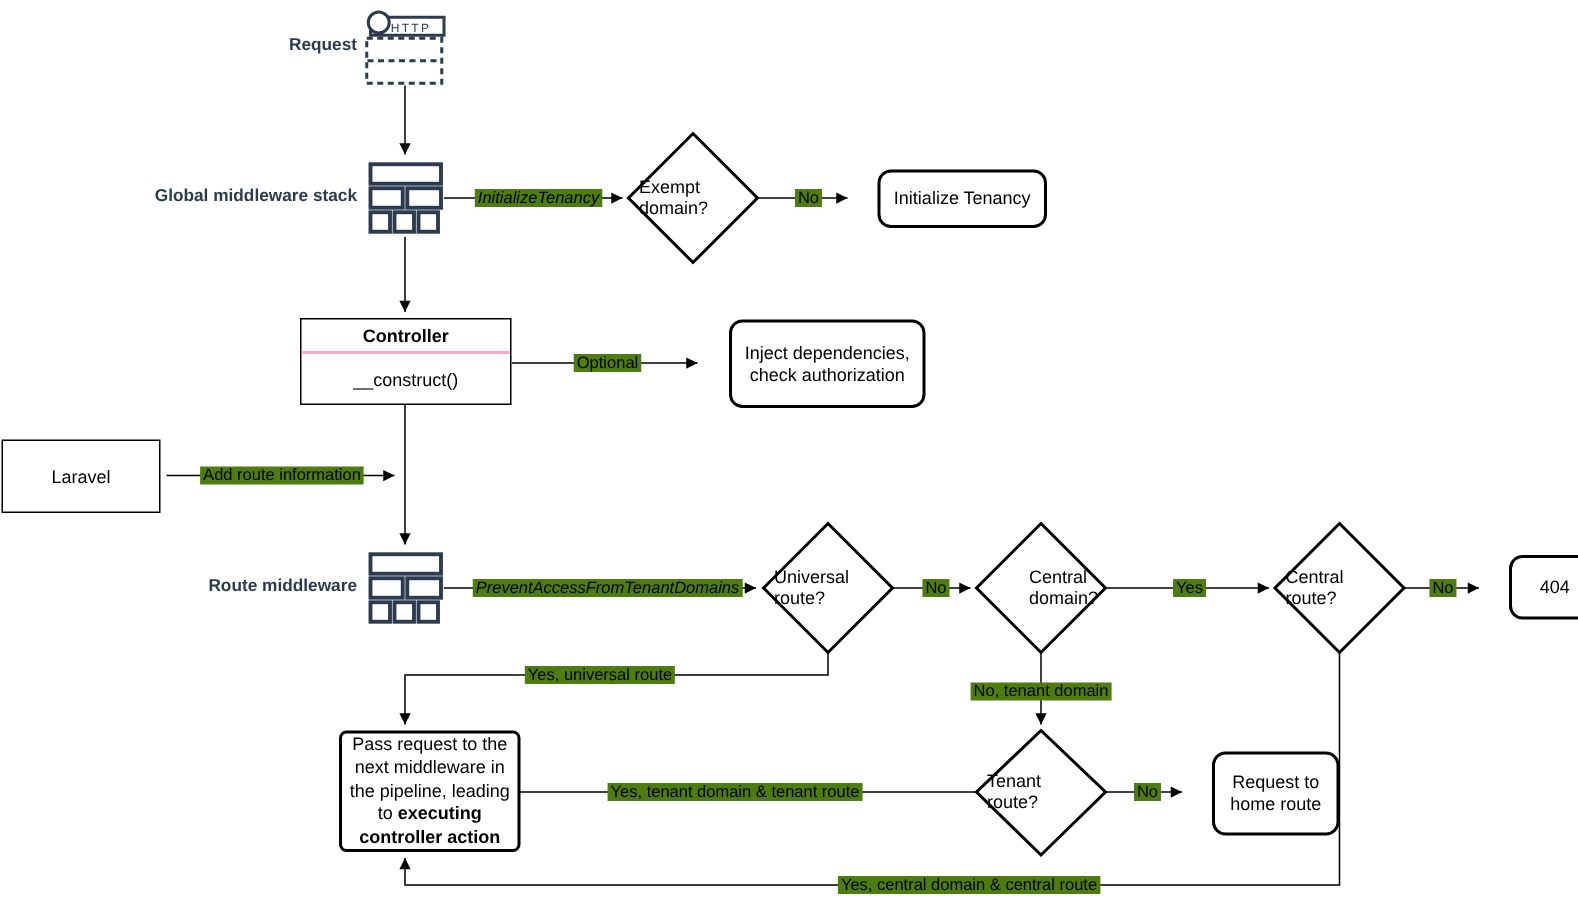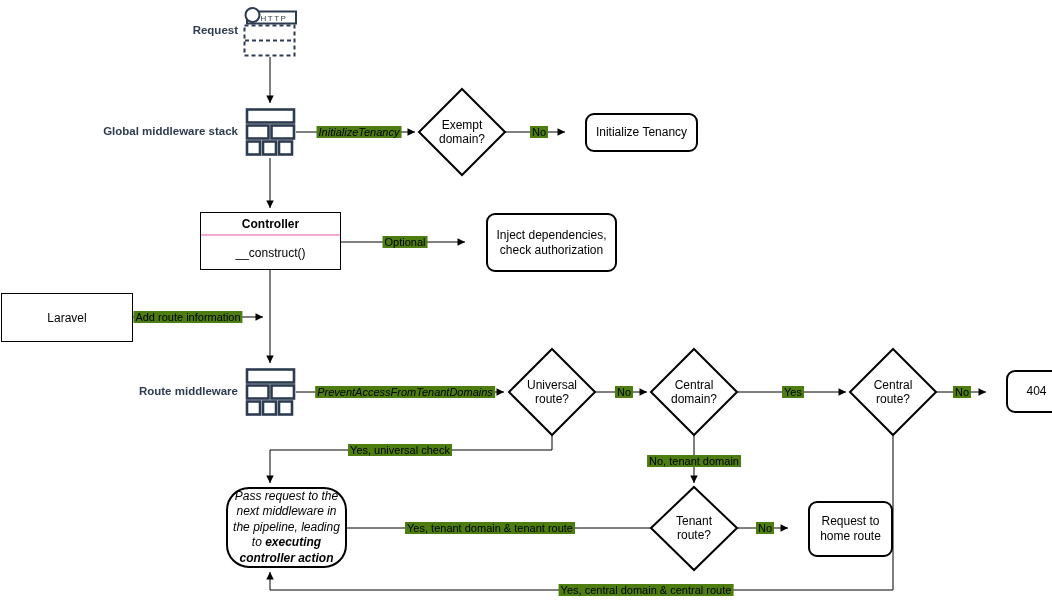--- a/index.html
+++ b/index.html
@@ -10,34 +10,34 @@
   }
   svg.layer{position:absolute;left:0;top:0;}
   .edge{stroke:#000;stroke-width:1;fill:none;}
   .diamond{fill:#fff;stroke:#000;stroke-width:2;}
   
   .rbox{
     position:absolute;border:2px solid #000;border-radius:9px;background:#fff;
     display:flex;align-items:center;justify-content:center;text-align:center;
     font-size:12px;line-height:1.22;padding:2px;margin-left:16px;
   }
-  .rbox.pass{border-radius:23px;font-size:12px;line-height:1.28;font-style:italic;}
+  .rbox.pass{border-radius:5px;font-size:12px;line-height:1.28;}
   
   .box{
     position:absolute;border:1px solid #000;background:#fff;
     display:flex;align-items:center;justify-content:center;text-align:center;font-size:12px;
   }
   
   .uml{position:absolute;border:1px solid #000;background:#fff;display:flex;flex-direction:column;font-size:12px;text-align:center;}
   .uml-title{font-weight:bold;height:23px;line-height:23px;border-bottom:2px solid #f9a8d4;}
   .uml-body{flex:1;display:flex;align-items:center;justify-content:center;}
   
   .dtext{
     position:absolute;width:72px;transform:translate(-50%,-50%);
-    text-align:center;font-size:12px;line-height:1.18;
+    text-align:left;font-size:12px;line-height:1.18;
   }
   
   .elabel{
     position:absolute;transform:translate(-50%,-50%);
     background:#4d7c0f;padding:0 2px;font-size:11px;white-space:nowrap;
   }
   .italic{font-style:italic;}
   
   .navy-label{
     position:absolute;left:88px;width:150px;text-align:right;
@@ -123,52 +123,52 @@
 
   <div class="uml" style="left:200px;top:212px;width:141px;height:58px">
     <div class="uml-title">Controller</div>
     <div class="uml-body">__construct()</div>
   </div>
 
   <div class="rbox" style="left:470px;top:213px;width:131px;height:59px">
     <span>Inject dependencies, check authorization</span>
   </div>
 
-  <div class="box" style="left:1px;top:293px;width:132px;height:49px">
+  <div class="box" style="left:1px;top:293px;width:106px;height:49px">
     <span>Laravel</span>
   </div>
 
   <div class="rbox" style="left:990px;top:370px;width:61px;height:43px">
     <span>404</span>
   </div>
 
   <div class="rbox" style="left:792px;top:501px;width:85px;height:56px">
     <span>Request to home route</span>
   </div>
 
   <div class="rbox pass" style="left:210px;top:487px;width:121px;height:81px">
     <div>
       <span>Pass request to the next middleware in the pipeline, leading to</span>
       <b>executing controller action</b>
     </div>
   </div>
 
   <div class="dtext" style="left:462px;top:132px">Exempt domain?</div>
   <div class="dtext" style="left:552px;top:392px">Universal route?</div>
-  <div class="dtext" style="left:694px;top:392px">Central domain?</div>
+  <div class="dtext" style="left:722px;top:392px">Central domain?</div>
   <div class="dtext" style="left:893px;top:392px">Central route?</div>
   <div class="dtext" style="left:694px;top:528px">Tenant route?</div>
 
   <div class="elabel italic" style="left:359px;top:132px">InitializeTenancy</div>
   <div class="elabel" style="left:539px;top:132px">No</div>
   <div class="elabel" style="left:405px;top:242px">Optional</div>
   <div class="elabel" style="left:188px;top:317px">Add route information</div>
   <div class="elabel italic" style="left:405px;top:392px">PreventAccessFromTenantDomains</div>
   <div class="elabel" style="left:624px;top:392px">No</div>
   <div class="elabel" style="left:793px;top:392px">Yes</div>
   <div class="elabel" style="left:962px;top:392px">No</div>
-  <div class="elabel" style="left:400px;top:450px">Yes, universal check</div>
+  <div class="elabel" style="left:400px;top:450px">Yes, universal route</div>
   <div class="elabel" style="left:694px;top:461px">No, tenant domain</div>
   <div class="elabel" style="left:765px;top:528px">No</div>
   <div class="elabel" style="left:490px;top:528px">Yes, tenant domain &amp; tenant route</div>
   <div class="elabel" style="left:646px;top:590px">Yes, central domain &amp; central route</div>
 
 </div>
 
 </body></html>

